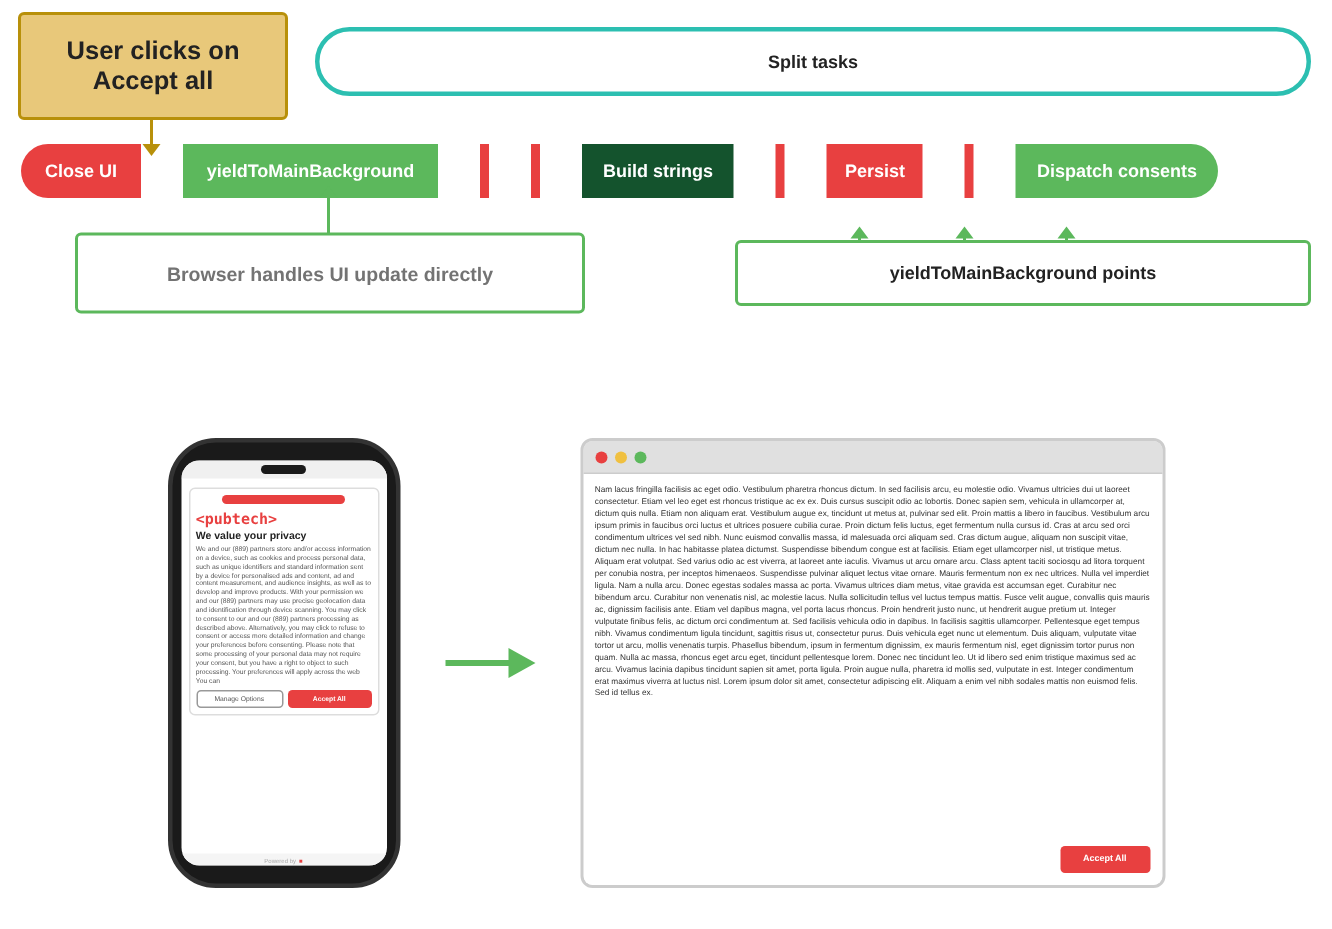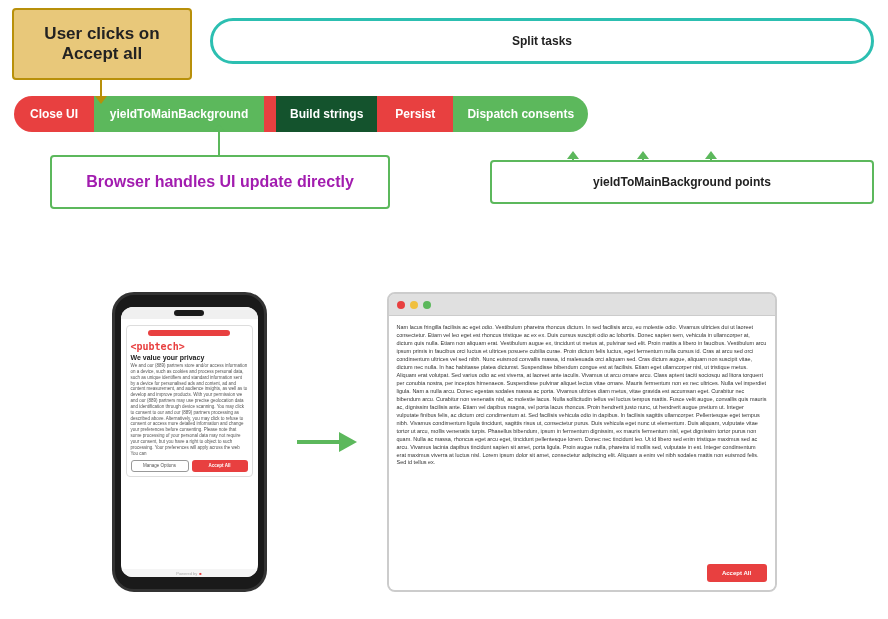--- a/index.html
+++ b/index.html
@@ -81,20 +81,21 @@
     
     .pipeline-container {
       position: absolute;
       top: 96px;
       left: 14px;
       right: 14px;
       height: 36px;
       display: flex;
       align-items: stretch;
       z-index: 6;
+      gap: 28px;
     }
 
     .pipe-segment {
       display: flex;
       align-items: center;
       justify-content: center;
       font-size: 12px;
       font-weight: bold;
       color: #fff;
       text-align: center;
@@ -155,23 +156,23 @@
       top: 155px;
       left: 50px;
       width: 340px;
       height: 54px;
       border: 2.5px solid #5cb85c;
       border-radius: 4px;
       display: flex;
       align-items: center;
       justify-content: center;
       text-align: center;
-      font-size: 16px;
-      font-weight: bold;
-      color: #a21caf;
+      font-size: 13px;
+      font-weight: bold;
+      color: #737373;
       z-index: 10;
       background: #fff;
     }
 
     
     .yield-points-box {
       position: absolute;
       top: 160px;
       left: 490px;
       right: 14px;
@@ -239,21 +240,21 @@
       justify-content: center;
       gap: 30px;
       padding: 0 20px;
     }
 
     
     .phone-mockup {
       width: 155px;
       height: 300px;
       background: #1a1a1a;
-      border-radius: 22px;
+      border-radius: 32px;
       border: 3px solid #333;
       position: relative;
       overflow: hidden;
       flex-shrink: 0;
     }
 
     .phone-screen {
       position: absolute;
       top: 12px;
       left: 6px;

